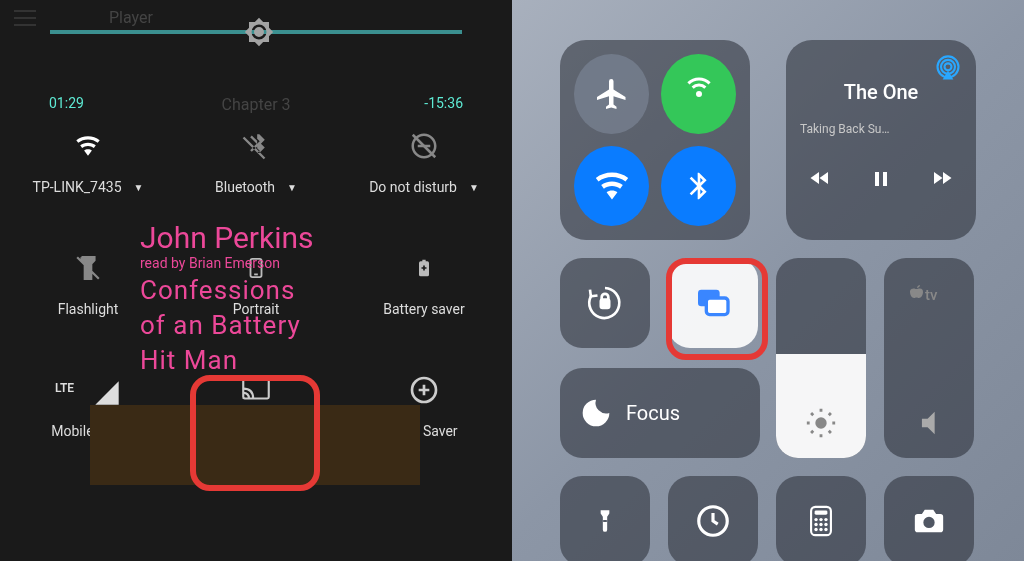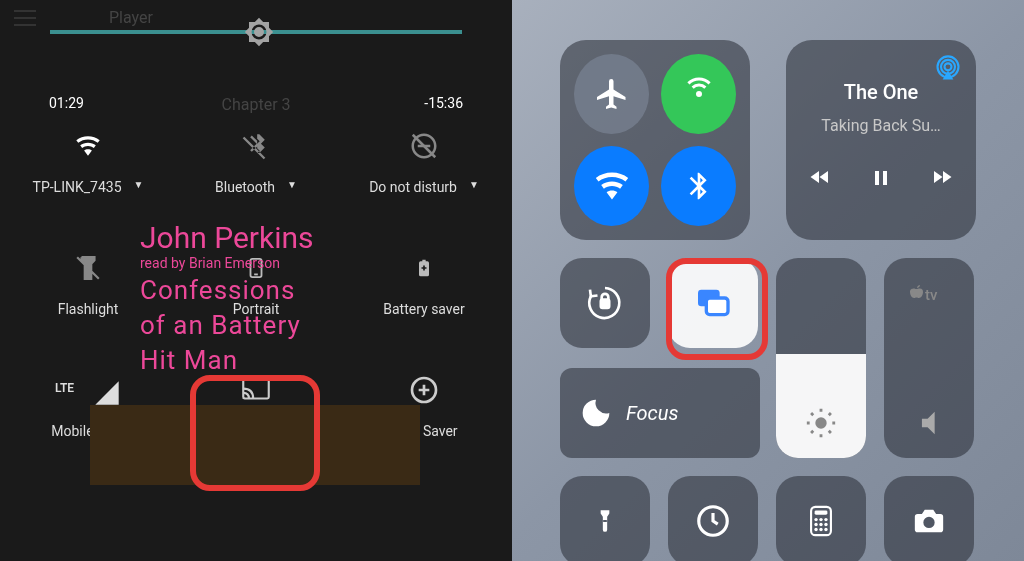--- a/index.html
+++ b/index.html
@@ -42,40 +42,40 @@
       width: 30px;
       height: 30px;
       color: #ccc;
     }
     .timestamps {
       display: flex;
       justify-content: space-between;
       margin-top: 55px;
       padding: 0 45px;
       font-size: 14px;
-      color: #ffffff;
+      color: #5eead4;
     }
     .chapter { position:absolute; top:95px; left:50%; transform:translateX(-50%); color:#444; font-size:16px;}
     .row {
       display: flex;
       justify-content: space-around;
       align-items: center;
       margin-top: 35px;
     }
     .qs-tile {
       display: flex;
       flex-direction: column;
       align-items: center;
       width: 140px;
       gap: 16px;
       color: #aaa;
     }
     .qs-tile .icon-box { height: 34px; display:flex; align-items:center; justify-content:center;}
     .qs-tile .label { font-size: 14px; color: #ddd; }
-    .qs-label-small { font-size: 14px; color: #ddd; display:flex; gap:12px;}
+    .qs-label-small { font-size: 14px; color: #ddd; display:flex; align-items:center; gap:12px;}
     .dropdown-caret { font-size: 10px; }
     .highlight-red {
       position: absolute;
       border: 6px solid #e53935;
       border-radius: 20px;
     }
     .hl-cast { left: 190px; top: 375px; width: 130px; height: 116px; }
     .bg-text {
       position:absolute; color:#ec4899; font-size:26px;
     }
@@ -124,21 +124,21 @@
       background: rgba(40,44,52,0.55);
       border-radius: 26px;
       padding: 18px 14px;
       display: flex;
       flex-direction: column;
       color: #fff;
       position: relative;
     }
     .airplay-icon { position:absolute; right:14px; top:14px; color:#2aa7ff; }
     .music-title { font-size: 20px; font-weight: 500; text-align:center; margin-top:22px;}
-    .music-artist { font-size: 16px; color: #c8c8c8; text-align:center; margin-top:12px;}
+    .music-artist { font-size: 12px; color: #c8c8c8; margin-top:18px;}
     .music-controls { display:flex; justify-content:center; gap:32px; margin-top:30px; color:#fff;}
     .ios-row2 {
       display: flex;
       gap: 18px;
       margin-bottom: 18px;
     }
     .small-btn {
       width: 90px; height: 90px;
       background: rgba(40,44,52,0.55);
       border-radius: 22px;
@@ -154,24 +154,24 @@
       overflow:hidden;
     }
     .vertical-fill {
       position:absolute; bottom:0; left:0; right:0;
       background: rgba(255,255,255,0.95);
     }
     .vertical-icon { position:absolute; left:50%; transform:translateX(-50%); }
     .focus-box {
       width: 200px; height: 90px;
       background: rgba(40,44,52,0.55);
-      border-radius: 12px;
+      border-radius: 22px;
       display:flex; align-items:center; gap:14px;
       padding:0 20px;
-      color:#fff; font-size:20px;font-style:italic;
+      color:#fff; font-size:20px;
     }
     .ios-row3 { display:flex; gap:18px; }
     .hl-mirror { left: 154px; top: 258px; width: 102px; height: 102px; border-width:6px;}
     
     svg { display:block; }
   </style>
 </head>
 <body>
 
 <div class="left-panel">

